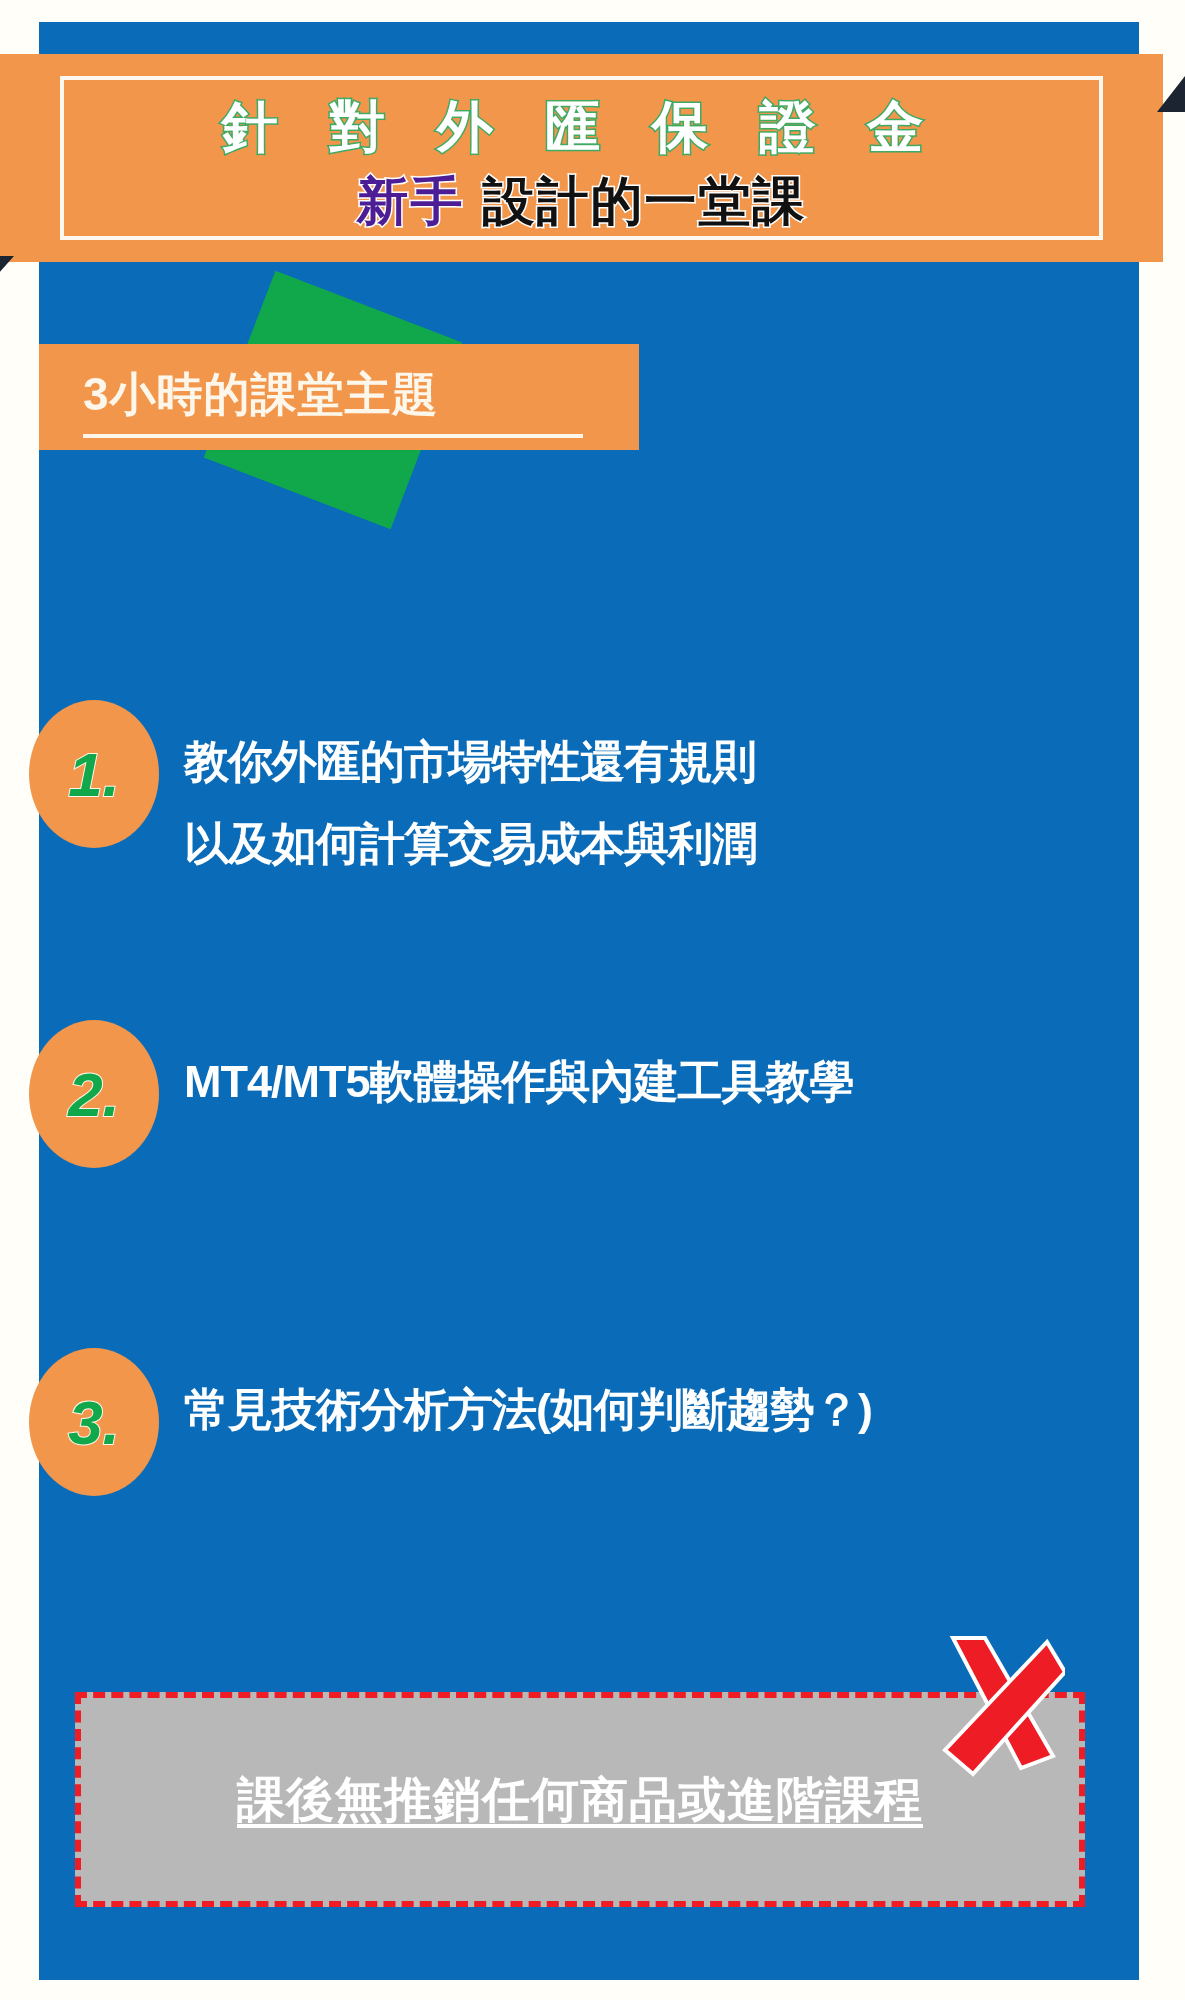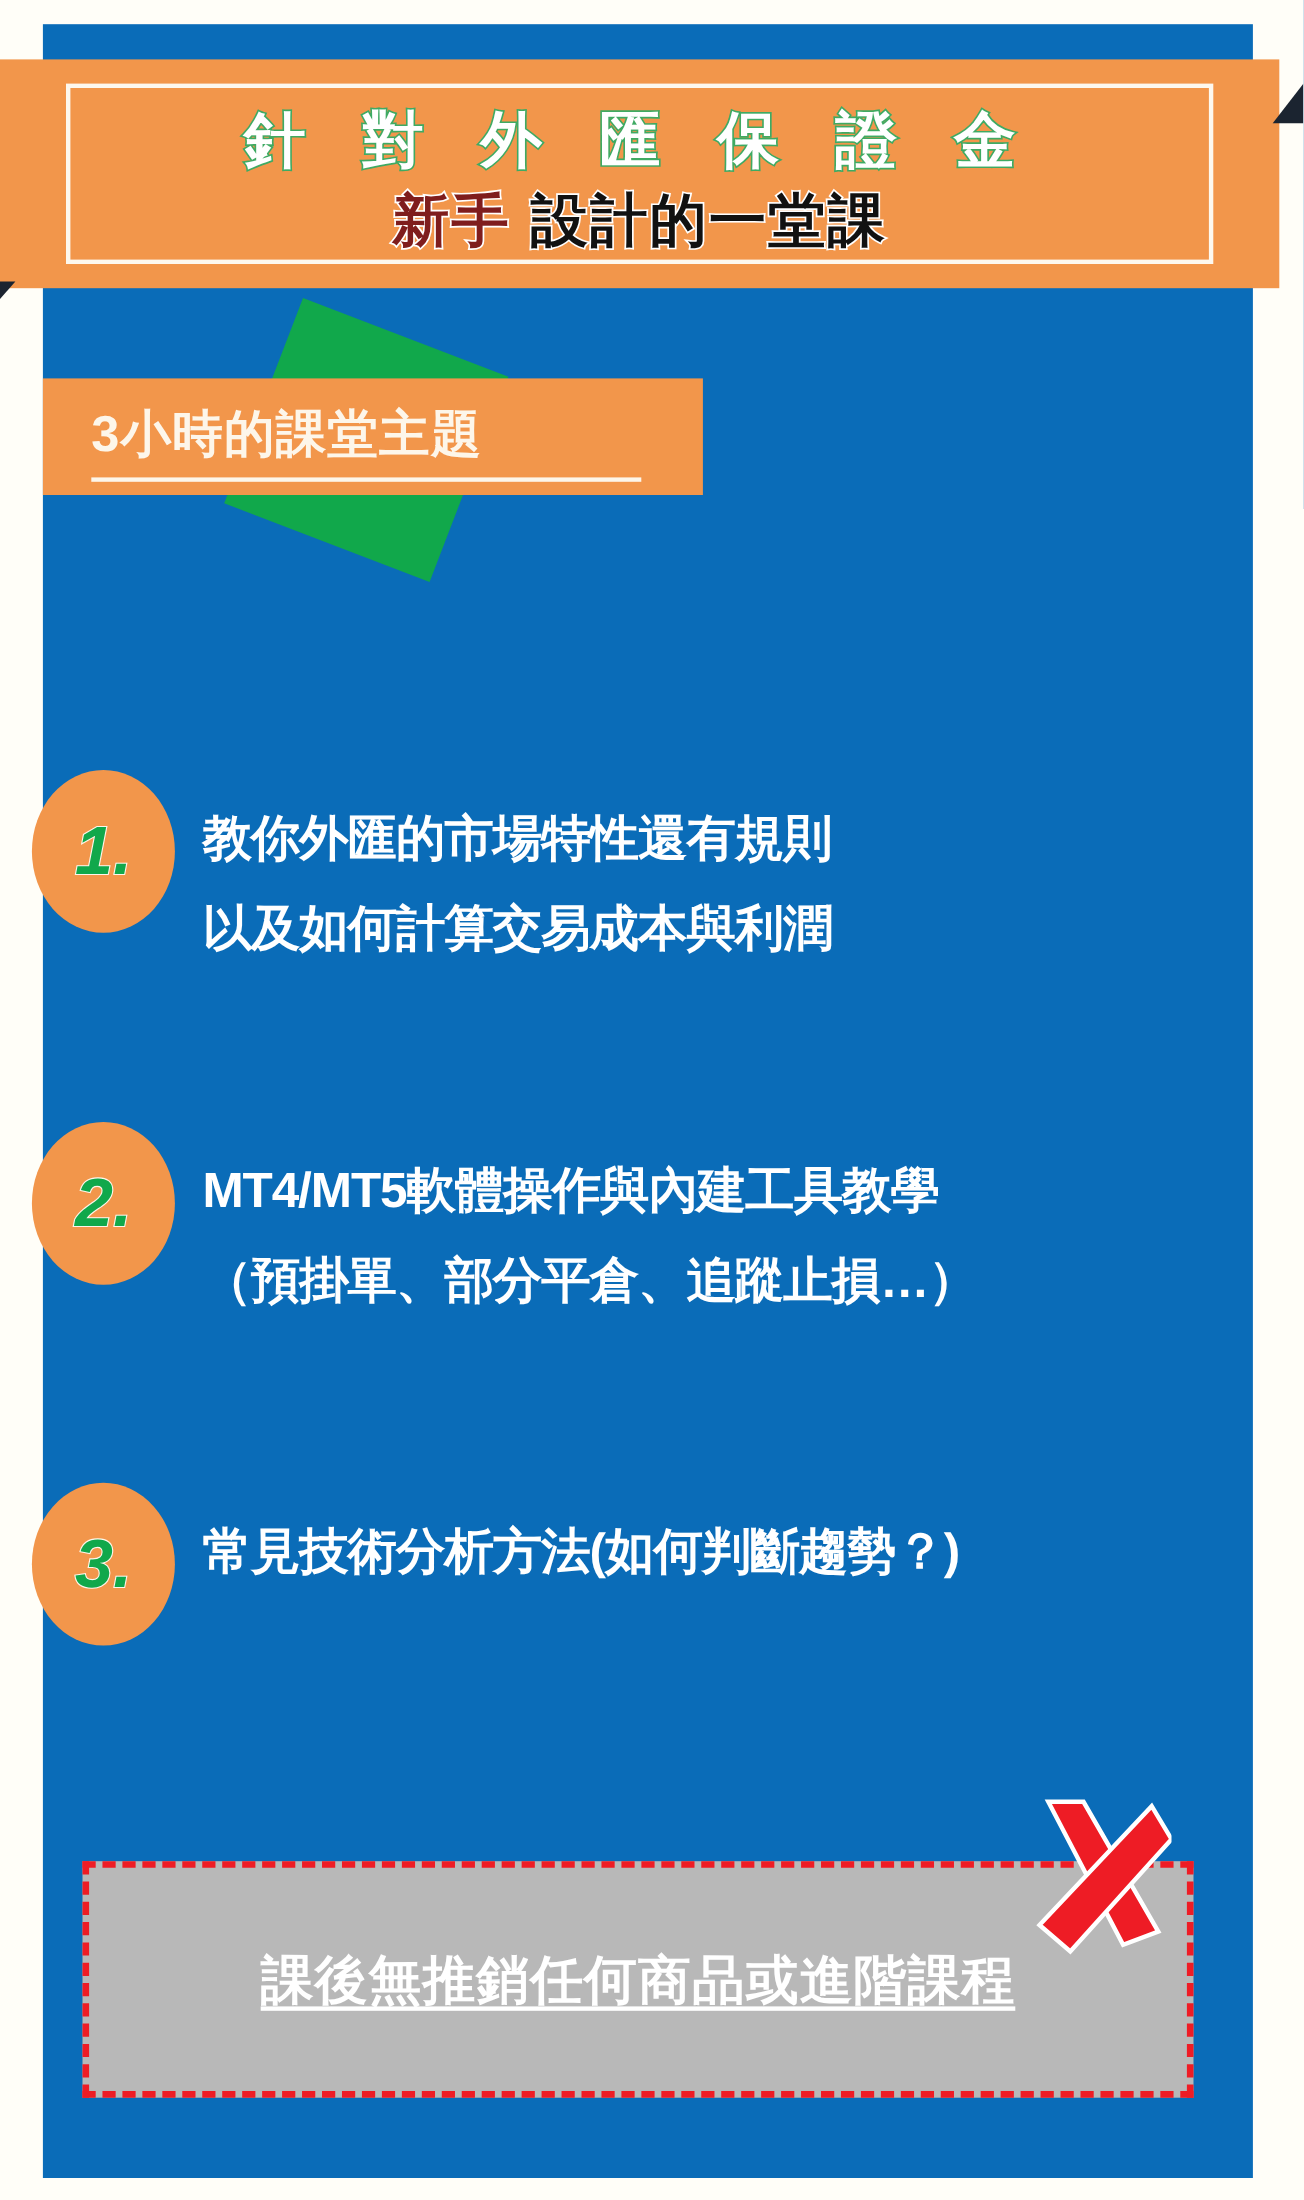--- a/index.html
+++ b/index.html
@@ -56,21 +56,21 @@
   }
   .title-line2{
     font-size:52px;
     font-weight:bold;
     letter-spacing:2px;
     line-height:1.3;
     white-space:nowrap;
     margin-top:6px;
   }
   .title-hl{
-    color:#7f1d1d;
+    color:#4c1d95;
     -webkit-text-stroke:3px #ffffff;
     paint-order:stroke fill;
   }
   .title-rest{
     color:#111111;
     -webkit-text-stroke:3px #ffffff;
     paint-order:stroke fill;
     margin-left:18px;
     text-align:right;
   }
@@ -234,21 +234,20 @@
       <div>以及如何計算交易成本與利潤</div>
     </div>
   </div>
 
   <div class="list-item" style="top:1020px;">
     <div class="num-circle">
       <span>2.</span>
     </div>
     <div class="item-text">
       <div>MT4/MT5軟體操作與內建工具教學</div>
-      <div>（預掛單、部分平倉、追蹤止損…）</div>
     </div>
   </div>
 
   <div class="list-item" style="top:1348px;">
     <div class="num-circle">
       <span>3.</span>
     </div>
     <div class="item-text">
       <div>常見技術分析方法(如何判斷趨勢？)</div>
     </div>

